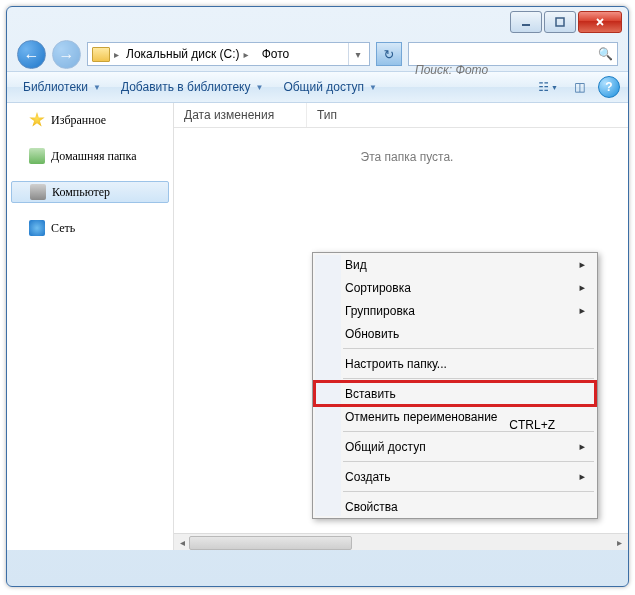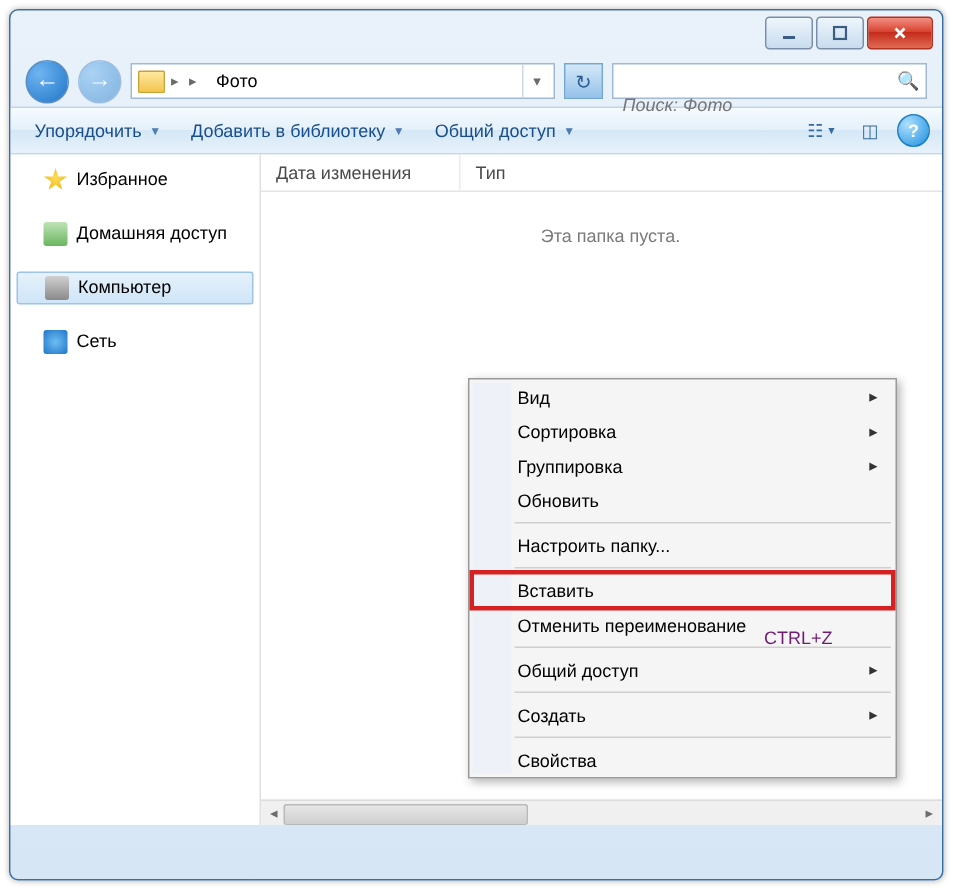--- a/index.html
+++ b/index.html
@@ -154,23 +154,24 @@
     height: calc(100% - 30px - 34px - 30px - 38px);
     background: #fff;
   }
   .sidebar {
     width: 166px;
     border-right: 1px solid #e0e0e0;
     padding-top: 6px;
   }
   .sb-group { margin-bottom: 14px; }
   .sb-item {
-    display: flex; gap: 6px;
+    display: flex; align-items: center; gap: 6px;
     padding: 3px 10px 3px 22px;
     white-space: nowrap;
+    font-family: Liberation Serif, serif;
   }
   .sb-item.selected {
     background: linear-gradient(#e6f1fb, #cfe5f8);
     border: 1px solid #9cc3e8;
     border-radius: 2px;
     margin: 0 4px;
     padding: 2px 6px 2px 18px;
   }
   .sb-ico { width: 16px; height: 16px; display:inline-block; border-radius:2px;}
   .ico-fav { background: radial-gradient(circle at 50% 40%, #ffdd55, #e6a600); clip-path: polygon(50% 0,61% 35%,98% 35%,68% 57%,79% 91%,50% 70%,21% 91%,32% 57%,2% 35%,39% 35%);}
@@ -242,21 +243,21 @@
   .ctx-item {
     display: flex; align-items: center;
     height: 23px;
     padding: 0 20px 0 30px;
     position: relative;
   }
   .ctx-item.hassub::after {
     content: "▸"; position:absolute; right:10px; color:#333; font-size:11px;
   }
   .ctx-item.disabled { color:#9a9a9a; }
-  .ctx-shortcut { position:absolute; right: 40px; color:#701a75; font-size: 12px; margin-top: 16px;}
+  .ctx-shortcut { position:absolute; right: 40px; color:#000000; font-size: 12px; margin-top: 16px;}
   .ctx-sep { height:1px; background:#cfcfcf; margin:3px 1px 3px 28px;}
   .ctx-iconstrip {
     position:absolute; left:2px; top:2px; bottom:2px; width:26px;
     background:#eef2f8;
   }
   .ctx-item.highlight {
     outline: 3px solid #d62122;
     outline-offset: -1px;
     z-index: 2;
   }
@@ -291,40 +292,41 @@
     <div class="nav-circle">
       <span>←</span>
     </div>
     <div class="nav-circle fwd">
       <span>→</span>
     </div>
     <div class="addr">
       <div class="folder-ico"></div>
       <span class="chev">▸</span>
       <span class="crumb">
+        <span>Локальный диск (C:)</span>
         <span class="chev">▸</span>
       </span>
       <span class="crumb">
         <span>Фото</span>
       </span>
       <span style="flex:1"></span>
       <span class="addr-drop">▾</span>
     </div>
     <div class="refresh-btn">
       <span>↻</span>
     </div>
     <div class="searchbox">
       <input placeholder="Поиск: Фото" style="">
       <span class="sicon">🔍</span>
     </div>
   </div>
 
   <div class="toolbar">
     <div class="tbtn">
-      <span>Упорядочить</span>
+      <span>Библиотеки</span>
       <span class="dd">▼</span>
     </div>
     <div class="tbtn">
       <span>Добавить в библиотеку</span>
       <span class="dd">▼</span>
     </div>
     <div class="tbtn">
       <span>Общий доступ</span>
       <span class="dd">▼</span>
     </div>
@@ -345,21 +347,21 @@
     <div class="sidebar">
       <div class="sb-group">
         <div class="sb-item">
           <span class="sb-ico ico-fav"></span>
           <span>Избранное</span>
         </div>
       </div>
       <div class="sb-group">
         <div class="sb-item">
           <span class="sb-ico ico-home"></span>
-          <span>Домашняя доступ</span>
+          <span>Домашняя папка</span>
         </div>
       </div>
       <div class="sb-group">
         <div class="sb-item selected">
           <span class="sb-ico ico-comp"></span>
           <span>Компьютер</span>
         </div>
       </div>
       <div class="sb-group">
         <div class="sb-item">

